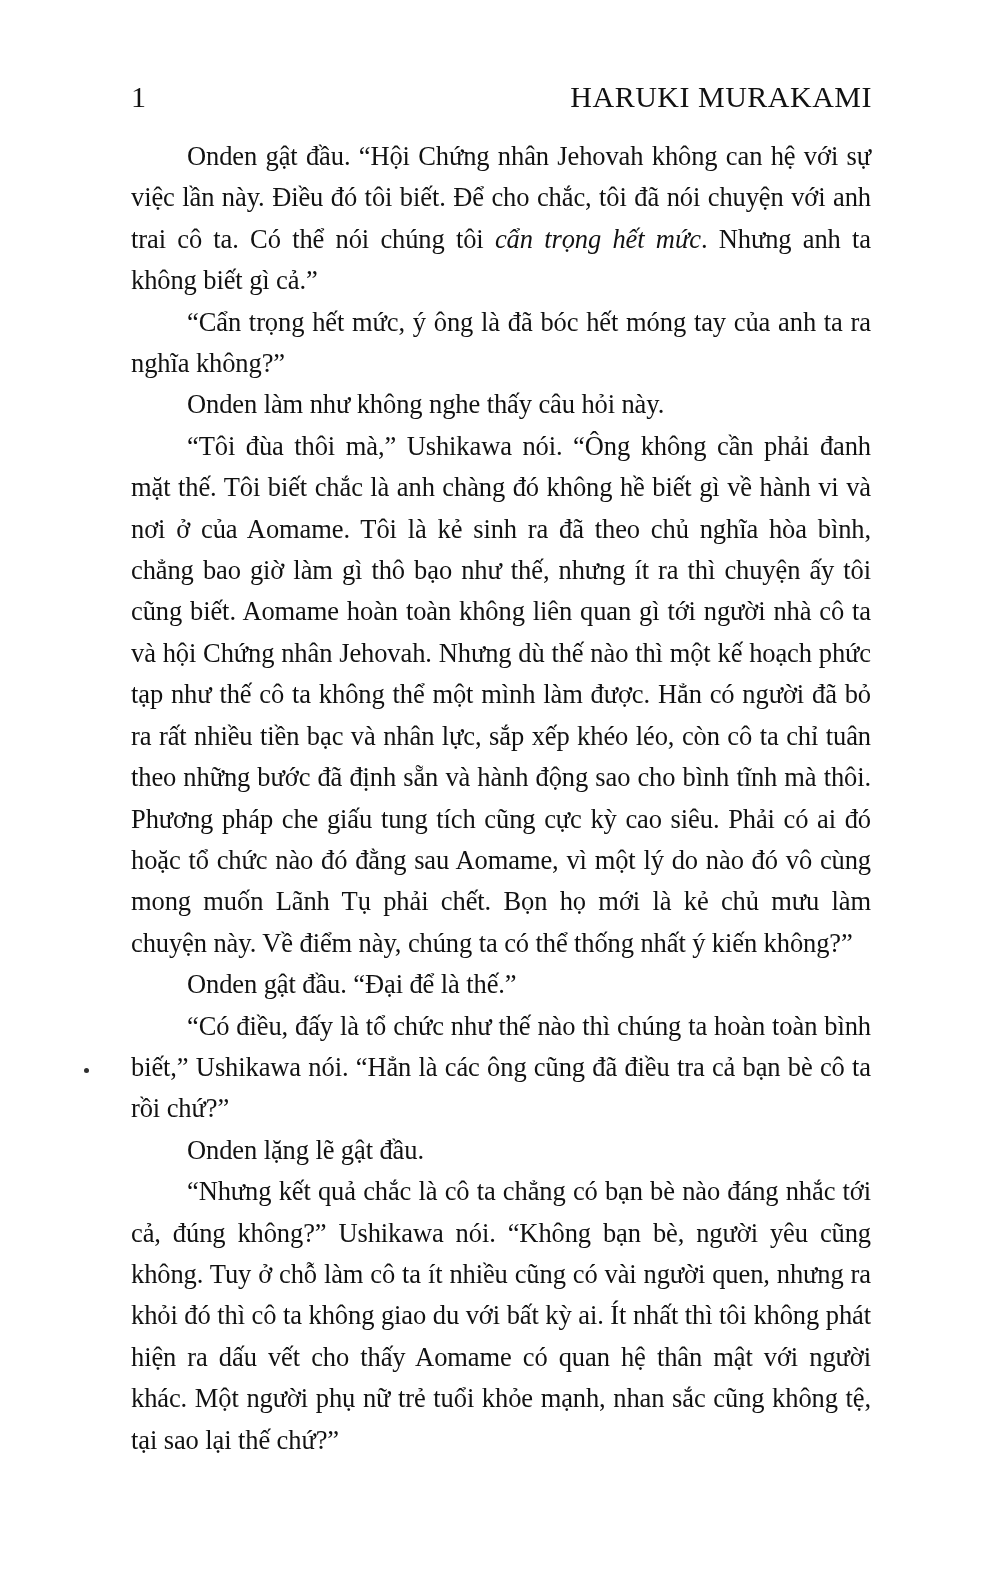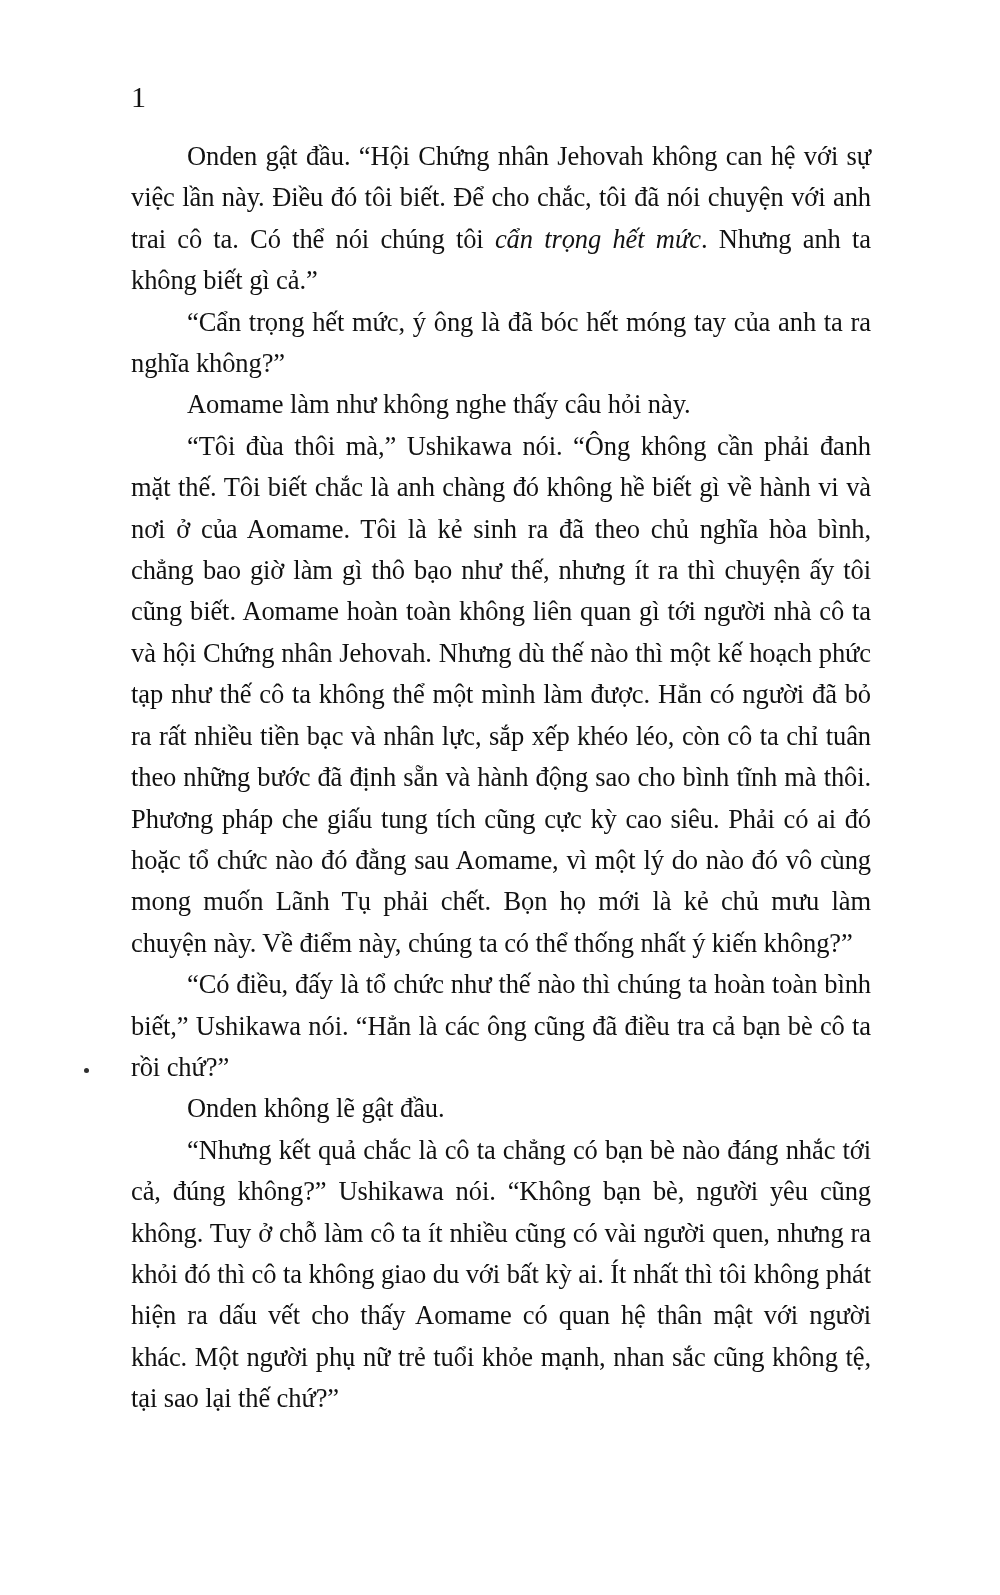--- a/index.html
+++ b/index.html
@@ -62,27 +62,29 @@
     background: #2f2f2f;
   }
 </style>
 </head>
 <body>
 
 <main class="page">
 
   <header class="running-header">
     <span class="page-number">1</span>
+    <span class="running-head">HARUKI MURAKAMI</span>
   </header>
 
   <span class="margin-speck"></span>
 
   <article class="body-text">
     <p><span>Onden gật đầu. “Hội Chứng nhân Jehovah không can hệ với sự việc lần này. Điều đó tôi biết. Để cho chắc, tôi đã nói chuyện với anh trai cô ta. Có thể nói chúng tôi </span><em>cẩn trọng hết mức</em><span>. Nhưng anh ta không biết gì cả.”</span></p>
     <p>“Cẩn trọng hết mức, ý ông là đã bóc hết móng tay của anh ta ra nghĩa không?”</p>
-    <p>Aomame làm như không nghe thấy câu hỏi này.</p>
+    <p>Onden làm như không nghe thấy câu hỏi này.</p>
     <p>“Tôi đùa thôi mà,” Ushikawa nói. “Ông không cần phải đanh mặt thế. Tôi biết chắc là anh chàng đó không hề biết gì về hành vi và nơi ở của Aomame. Tôi là kẻ sinh ra đã theo chủ nghĩa hòa bình, chẳng bao giờ làm gì thô bạo như thế, nhưng ít ra thì chuyện ấy tôi cũng biết. Aomame hoàn toàn không liên quan gì tới người nhà cô ta và hội Chứng nhân Jehovah. Nhưng dù thế nào thì một kế hoạch phức tạp như thế cô ta không thể một mình làm được. Hẳn có người đã bỏ ra rất nhiều tiền bạc và nhân lực, sắp xếp khéo léo, còn cô ta chỉ tuân theo những bước đã định sẵn và hành động sao cho bình tĩnh mà thôi. Phương pháp che giấu tung tích cũng cực kỳ cao siêu. Phải có ai đó hoặc tổ chức nào đó đằng sau Aomame, vì một lý do nào đó vô cùng mong muốn Lãnh Tụ phải chết. Bọn họ mới là kẻ chủ mưu làm chuyện này. Về điểm này, chúng ta có thể thống nhất ý kiến không?”</p>
+    <p>Onden gật đầu. “Đại để là thế.”</p>
     <p>“Có điều, đấy là tổ chức như thế nào thì chúng ta hoàn toàn bình biết,” Ushikawa nói. “Hẳn là các ông cũng đã điều tra cả bạn bè cô ta rồi chứ?”</p>
-    <p>Onden không lẽ gật đầu.</p>
+    <p>Onden lặng lẽ gật đầu.</p>
     <p>“Nhưng kết quả chắc là cô ta chẳng có bạn bè nào đáng nhắc tới cả, đúng không?” Ushikawa nói. “Không bạn bè, người yêu cũng không. Tuy ở chỗ làm cô ta ít nhiều cũng có vài người quen, nhưng ra khỏi đó thì cô ta không giao du với bất kỳ ai. Ít nhất thì tôi không phát hiện ra dấu vết cho thấy Aomame có quan hệ thân mật với người khác. Một người phụ nữ trẻ tuổi khỏe mạnh, nhan sắc cũng không tệ, tại sao lại thế chứ?”</p>
   </article>
 
 </main>
 
 </body></html>

